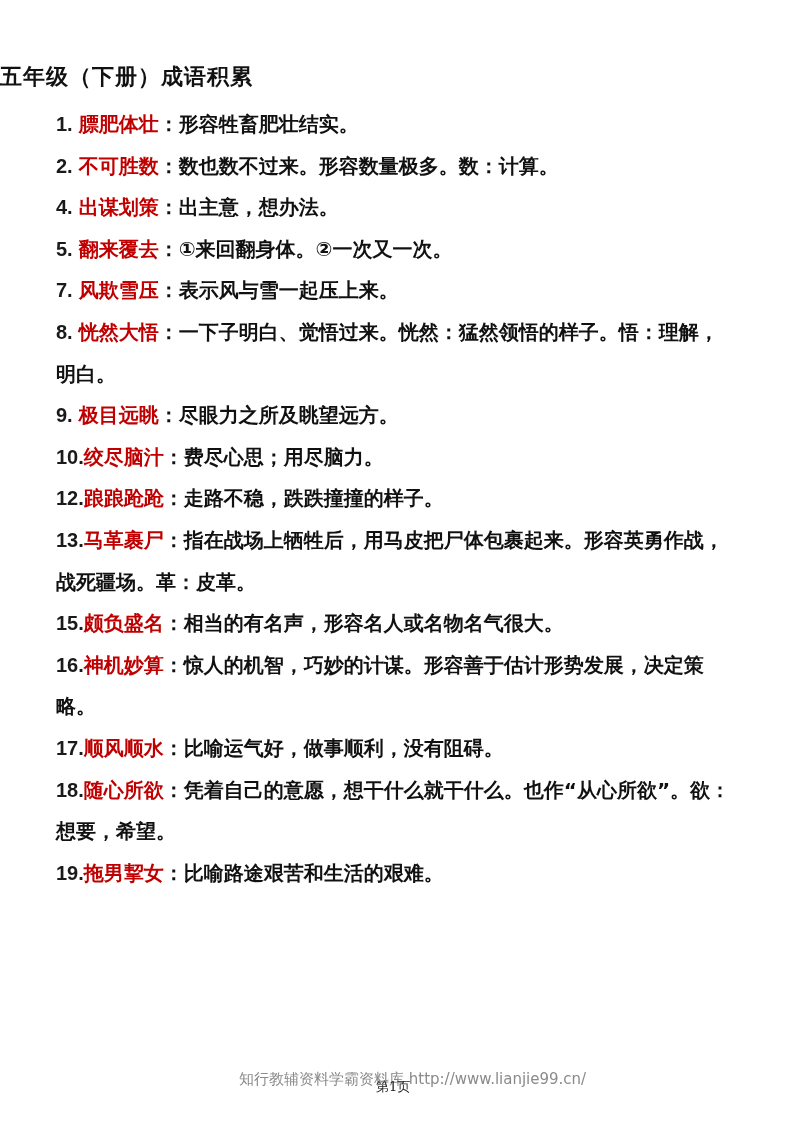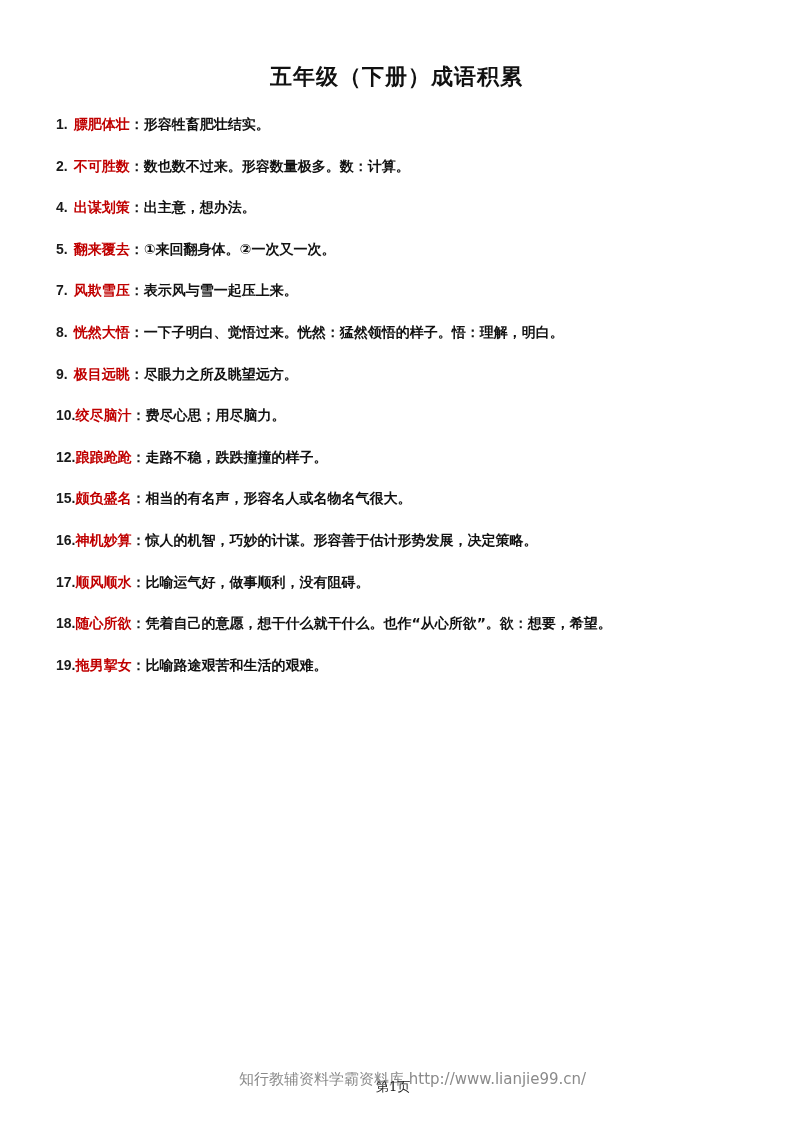--- a/index.html
+++ b/index.html
@@ -13,34 +13,33 @@
       position: relative;
       overflow: hidden;
       font-family: "DejaVu Sans", "Liberation Sans", sans-serif;
       color: #111111;
     }
     .page-title {
       position: absolute;
       top: 62px;
       left: 0;
       width: 793px;
-      text-align: center;
       font-size: 22px;
       font-weight: bold;
       letter-spacing: 1px;
       color: #111111;
     }
     .idiom-list {
       position: absolute;
       top: 104px;
       left: 56px;
       width: 680px;
     }
     .entry {
-      font-size: 14px;
+      font-size: 20px;
       font-weight: bold;
       line-height: 41.6px;
       margin: 0;
       word-break: break-all;
     }
     .num {
       font-family: "Liberation Sans", "DejaVu Sans", sans-serif;
       font-weight: bold;
       color: #1a1a1a;
     }
@@ -78,20 +77,21 @@
 <div class="idiom-list">
   <p class="entry"><span class="num single">1.</span><span class="idiom">膘肥体壮</span><span class="colon">：</span><span class="def">形容牲畜肥壮结实。</span></p>
   <p class="entry"><span class="num single">2.</span><span class="idiom">不可胜数</span><span class="colon">：</span><span class="def">数也数不过来。形容数量极多。数：计算。</span></p>
   <p class="entry"><span class="num single">4.</span><span class="idiom">出谋划策</span><span class="colon">：</span><span class="def">出主意，想办法。</span></p>
   <p class="entry"><span class="num single">5.</span><span class="idiom">翻来覆去</span><span class="colon">：</span><span class="def">①来回翻身体。②一次又一次。</span></p>
   <p class="entry"><span class="num single">7.</span><span class="idiom">风欺雪压</span><span class="colon">：</span><span class="def">表示风与雪一起压上来。</span></p>
   <p class="entry"><span class="num single">8.</span><span class="idiom">恍然大悟</span><span class="colon">：</span><span class="def">一下子明白、觉悟过来。恍然：猛然领悟的样子。悟：理解，明白。</span></p>
   <p class="entry"><span class="num single">9.</span><span class="idiom">极目远眺</span><span class="colon">：</span><span class="def">尽眼力之所及眺望远方。</span></p>
   <p class="entry"><span class="num">10.</span><span class="idiom">绞尽脑汁</span><span class="colon">：</span><span class="def">费尽心思；用尽脑力。</span></p>
   <p class="entry"><span class="num">12.</span><span class="idiom">踉踉跄跄</span><span class="colon">：</span><span class="def">走路不稳，跌跌撞撞的样子。</span></p>
+  <p class="entry"><span class="num">13.</span><span class="idiom">马革裹尸</span><span class="colon">：</span><span class="def">指在战场上牺牲后，用马皮把尸体包裹起来。形容英勇作战，战死疆场。革：皮革。</span></p>
   <p class="entry"><span class="num">15.</span><span class="idiom">颇负盛名</span><span class="colon">：</span><span class="def">相当的有名声，形容名人或名物名气很大。</span></p>
   <p class="entry"><span class="num">16.</span><span class="idiom">神机妙算</span><span class="colon">：</span><span class="def">惊人的机智，巧妙的计谋。形容善于估计形势发展，决定策略。</span></p>
   <p class="entry"><span class="num">17.</span><span class="idiom">顺风顺水</span><span class="colon">：</span><span class="def">比喻运气好，做事顺利，没有阻碍。</span></p>
   <p class="entry"><span class="num">18.</span><span class="idiom">随心所欲</span><span class="colon">：</span><span class="def">凭着自己的意愿，想干什么就干什么。也作“从心所欲”。欲：想要，希望。</span></p>
   <p class="entry"><span class="num">19.</span><span class="idiom">拖男挈女</span><span class="colon">：</span><span class="def">比喻路途艰苦和生活的艰难。</span></p>
 </div>
 
 <div class="watermark">知行教辅资料学霸资料库 http://www.lianjie99.cn/</div>
 <div class="page-number">第1页</div>
 

